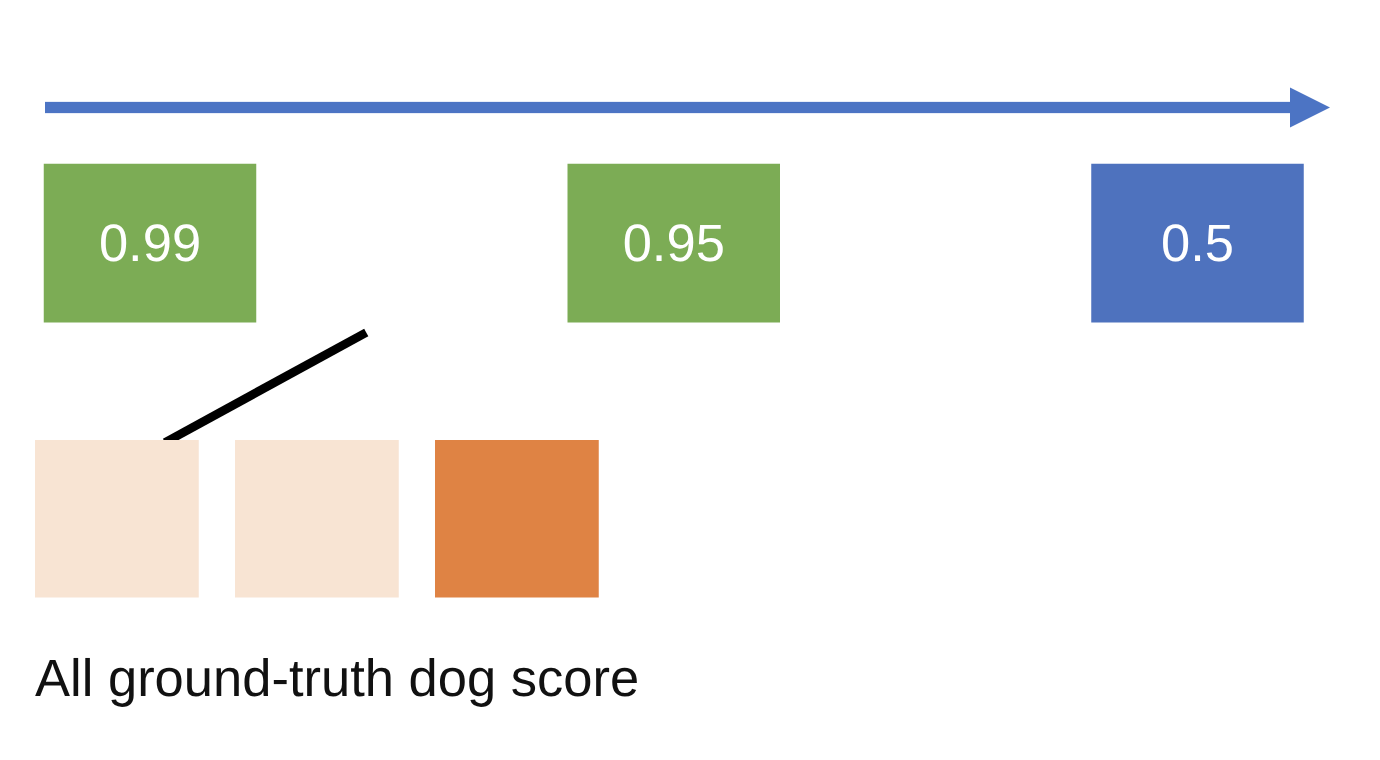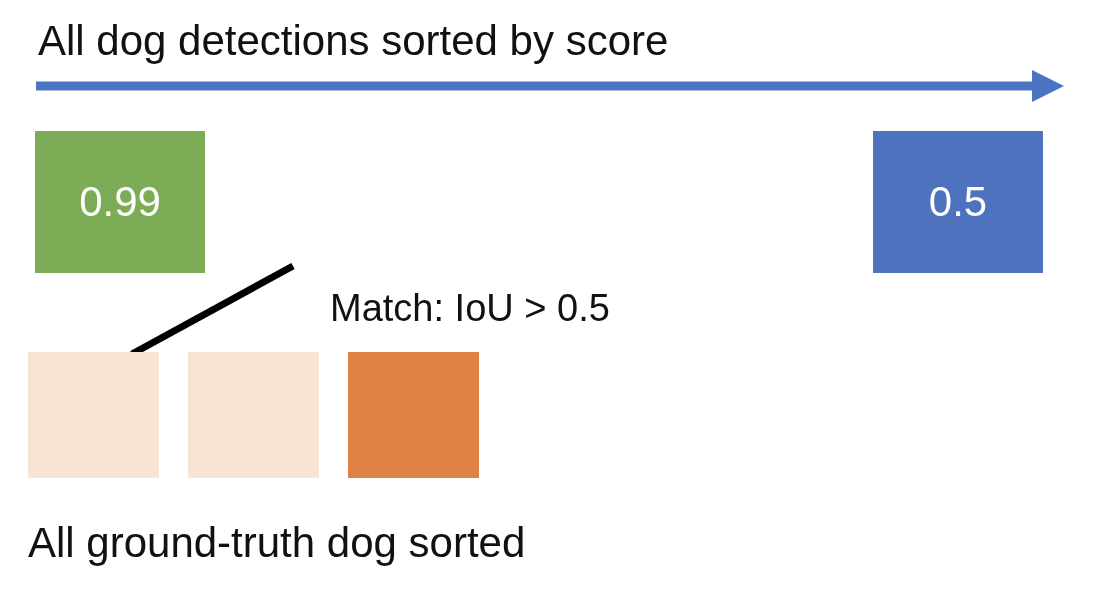--- a/index.html
+++ b/index.html
@@ -32,21 +32,21 @@
     position: absolute;
     left: 35px;
     top: 131px;
     width: 1008px;
     height: 127px;
     display: flex;
     justify-content: space-between;
   }
   .det-box {
     width: 170px;
-    height: 142px;
+    height: 127px;
     display: flex;
     align-items: center;
     justify-content: center;
   }
   .det-score {
     color: #ffffff;
     font-size: 42px;
     line-height: 1;
   }
   [data-color="green"]  { background: var(--green,  #7CAC55); }
@@ -88,43 +88,44 @@
     line-height: 54px;
     color: var(--text, #111);
     white-space: nowrap;
   }
 </style>
 </head>
 <body>
 
 <div class="canvas">
 
-  <div class="title">All dog detections sorted by score</div>
 
   <svg class="arrow-svg" viewBox="0 0 1030 36" aria-hidden="true">
     <rect x="0" y="13.5" width="1002" height="9" fill="var(--arrow, #4C74C4)"></rect>
     <polygon points="996,2 1028,18 996,34" fill="var(--arrow, #4C74C4)"></polygon>
   </svg>
 
   <div class="det-row">
     <div class="det-box" data-color="green">
       <span class="det-score">0.99</span>
     </div>
+    <div class="det-box" data-color="green">
+      <span class="det-score">0.95</span>
+    </div>
     <div class="det-box" data-color="blue">
       <span class="det-score">0.5</span>
     </div>
   </div>
 
   <svg class="match-line-svg" viewBox="0 0 190 104" aria-hidden="true">
     <line x1="14" y1="96" x2="175" y2="8" stroke="var(--line, #000)" stroke-width="7"></line>
   </svg>
 
-  <div class="match-label">Match: IoU &gt; 0.5</div>
 
   <div class="gt-row">
     <div class="gt-box" data-color="peach"></div>
     <div class="gt-box" data-color="peach"></div>
     <div class="gt-box" data-color="orange"></div>
   </div>
 
-  <div class="footer">All ground-truth dog sorted</div>
+  <div class="footer">All ground-truth dog score</div>
 
 </div>
 
 </body></html>

